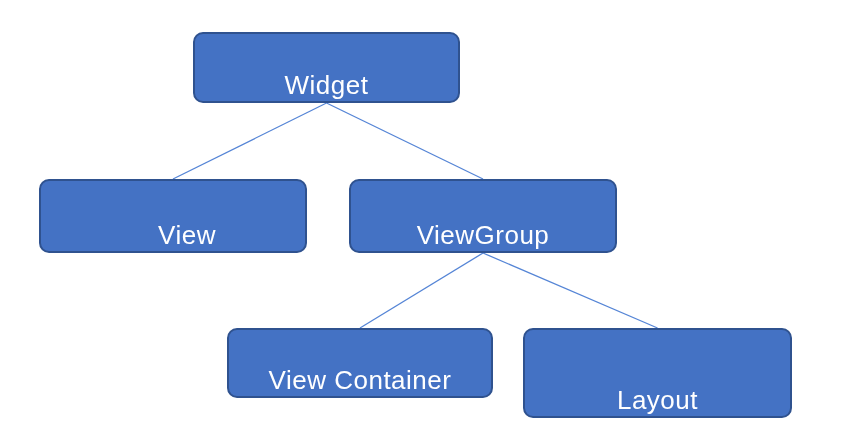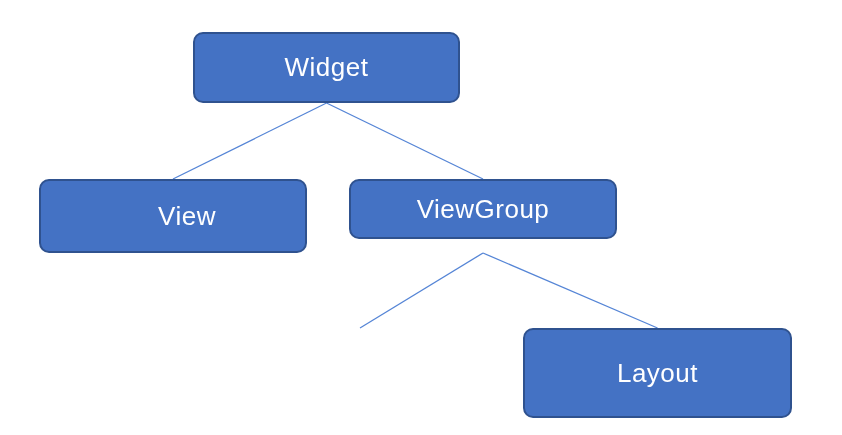--- a/index.html
+++ b/index.html
@@ -26,27 +26,27 @@
     position: absolute;
     box-sizing: border-box;
     background: #4472c4;
     border: 2px solid #2f528f;
     border-radius: 10px;
     color: #ffffff;
     font-size: 26px;
     font-weight: 400;
     letter-spacing: 0.5px;
     display: flex;
-    align-items: center;
+    align-items: flex-end;
     justify-content: center;
     text-align: center;
   }
   #node-widget        { left: 193px; top:  32px; width: 267px; height: 71px; }
   #node-view          { left:  39px; top: 179px; width: 268px; height: 74px; padding-left: 28px; }
-  #node-viewgroup     { left: 349px; top: 179px; width: 268px; height: 60px; }
+  #node-viewgroup     { left: 349px; top: 179px; width: 268px; height: 74px; }
   #node-view-container{ left: 227px; top: 328px; width: 266px; height: 70px; }
   #node-layout        { left: 523px; top: 328px; width: 269px; height: 90px; }
   .edge-line {
     stroke: #5585d6;
     stroke-width: 1.3;
   }
 </style>
 </head>
 <body>
 
@@ -64,18 +64,21 @@
   </div>
 
   <div class="node" id="node-view">
     <span>View</span>
   </div>
 
   <div class="node" id="node-viewgroup">
     <span>ViewGroup</span>
   </div>
 
+  <div class="node" id="node-view-container">
+    <span>View Container</span>
+  </div>
 
   <div class="node" id="node-layout">
     <span>Layout</span>
   </div>
 
 </div>
 
 </body></html>

